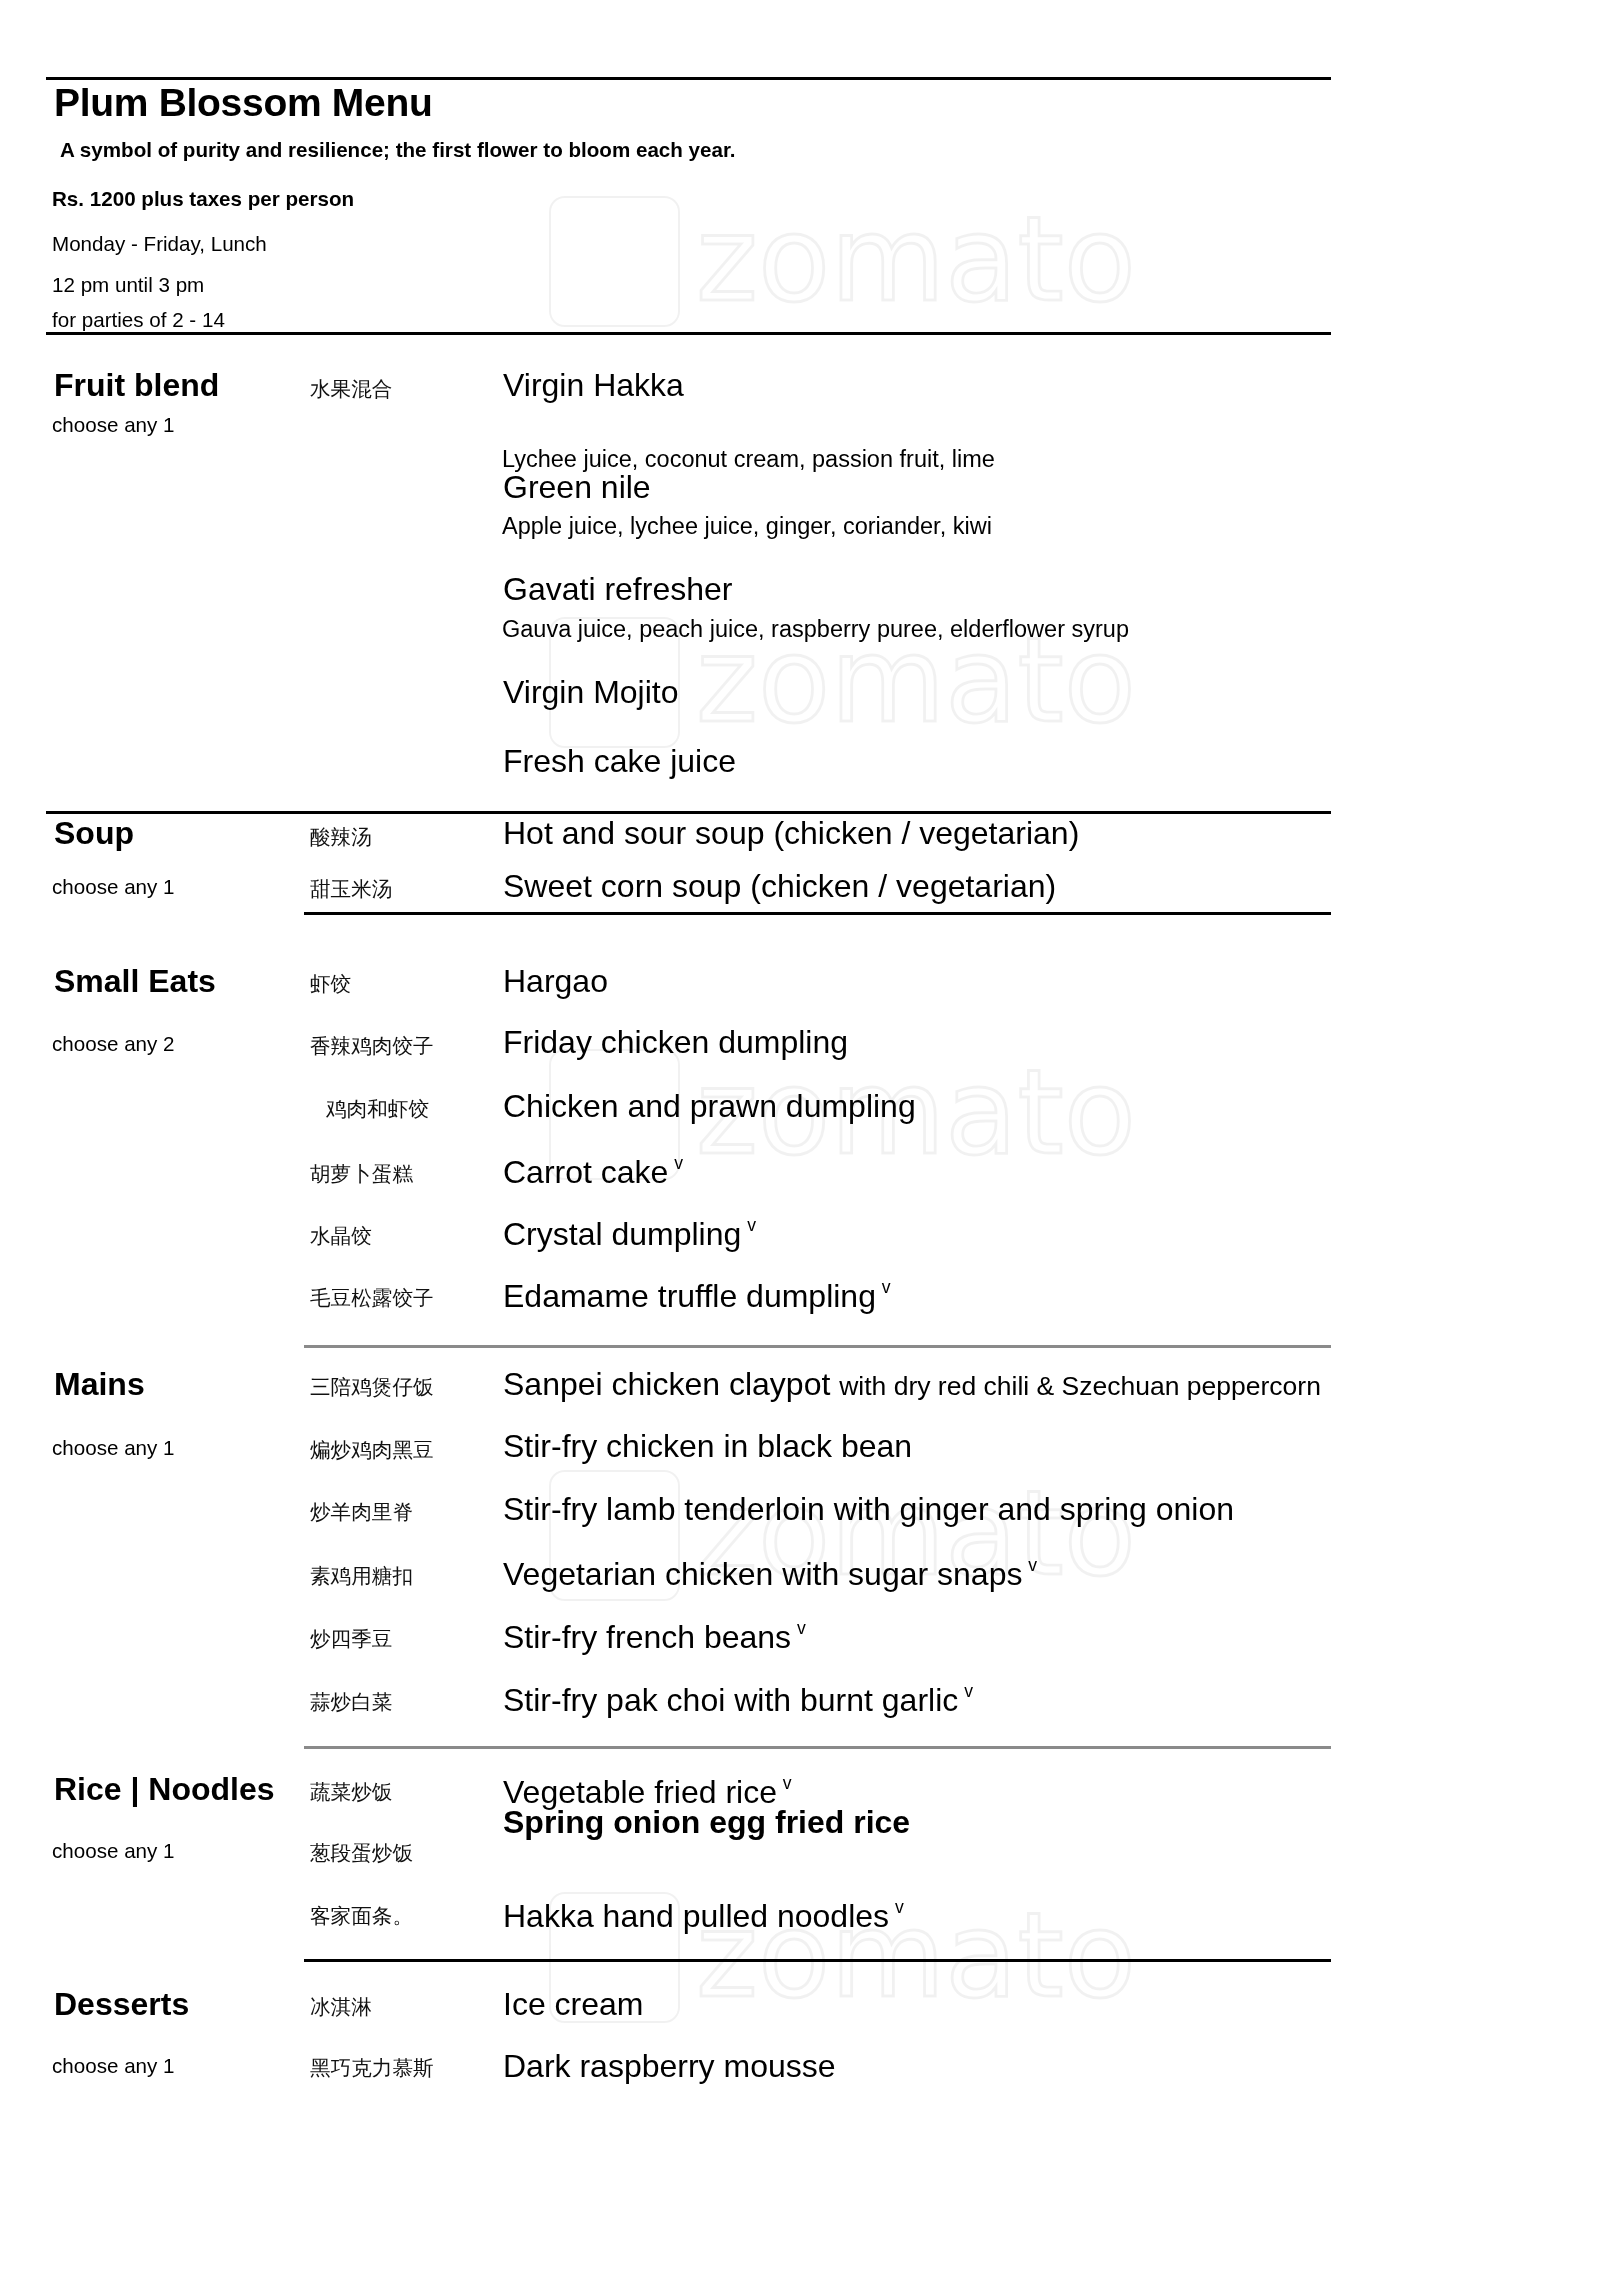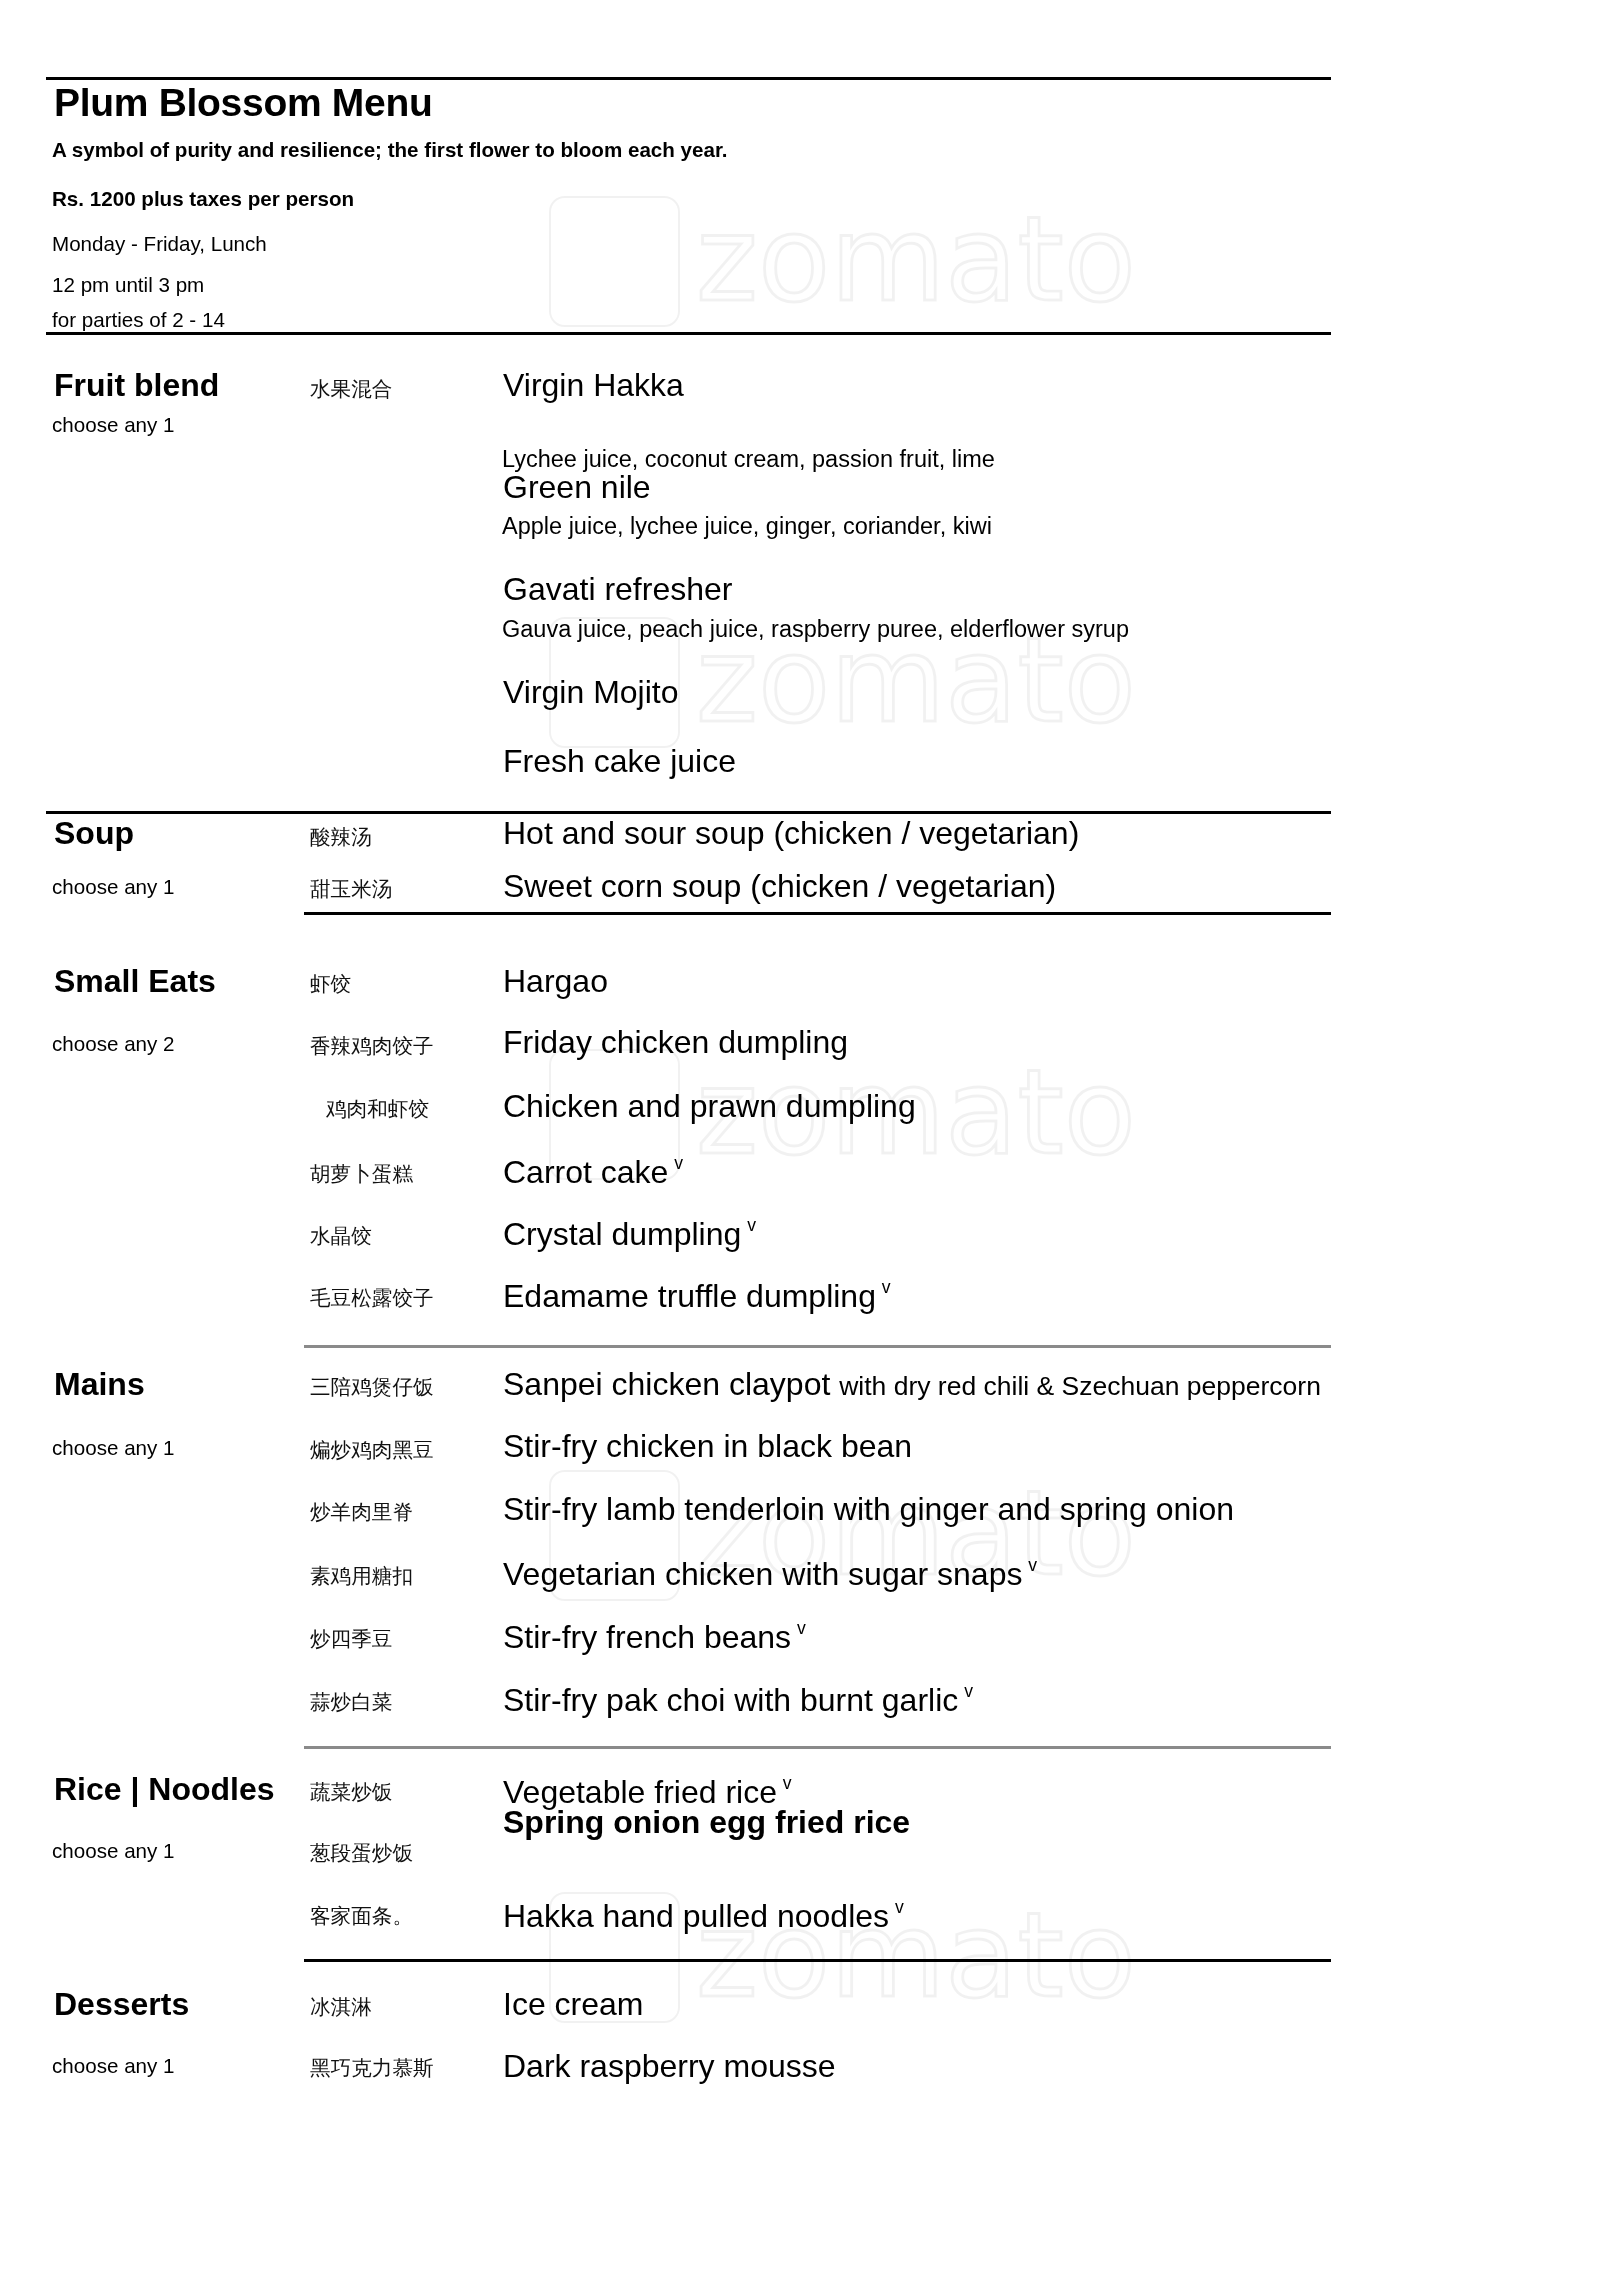--- a/index.html
+++ b/index.html
@@ -42,21 +42,21 @@
   <div class="wm-box"></div>
   <div class="wm-text">zomato</div>
 </div>
 <div class="watermark" style="left:549px; top:1892px; width:549px; height:137px;">
   <div class="wm-box"></div>
   <div class="wm-text">zomato</div>
 </div>
 
 <div class="rule" style="left:46px; top:77px; width:1285px;"></div>
 <div class="abs title" style="left:54px; top:81px;">Plum Blossom Menu</div>
-<div class="abs hdr-bold" style="left:52px; top:138px;">A symbol of purity and resilience; the first flower to bloom each year.</div>
+<div class="abs hdr-bold" style="left:60px; top:138px;">A symbol of purity and resilience; the first flower to bloom each year.</div>
 <div class="abs hdr-bold" style="left:52px; top:187px;">Rs. 1200 plus taxes per person</div>
 <div class="abs hdr-reg" style="left:52px; top:232px;">Monday - Friday, Lunch</div>
 <div class="abs hdr-reg" style="left:52px; top:273px;">12 pm until 3 pm</div>
 <div class="abs hdr-reg" style="left:52px; top:308px;">for parties of 2 - 14</div>
 <div class="rule" style="left:46px; top:332px; width:1285px;"></div>
 
 <div>
   <div class="abs sec-title" style="left:54px; top:367px;">Fruit blend</div>
   <div class="abs choose" style="left:52px; top:413px;">choose any 1</div>
   <div class="abs zh" style="left:310px; top:375px;">水果混合</div>

